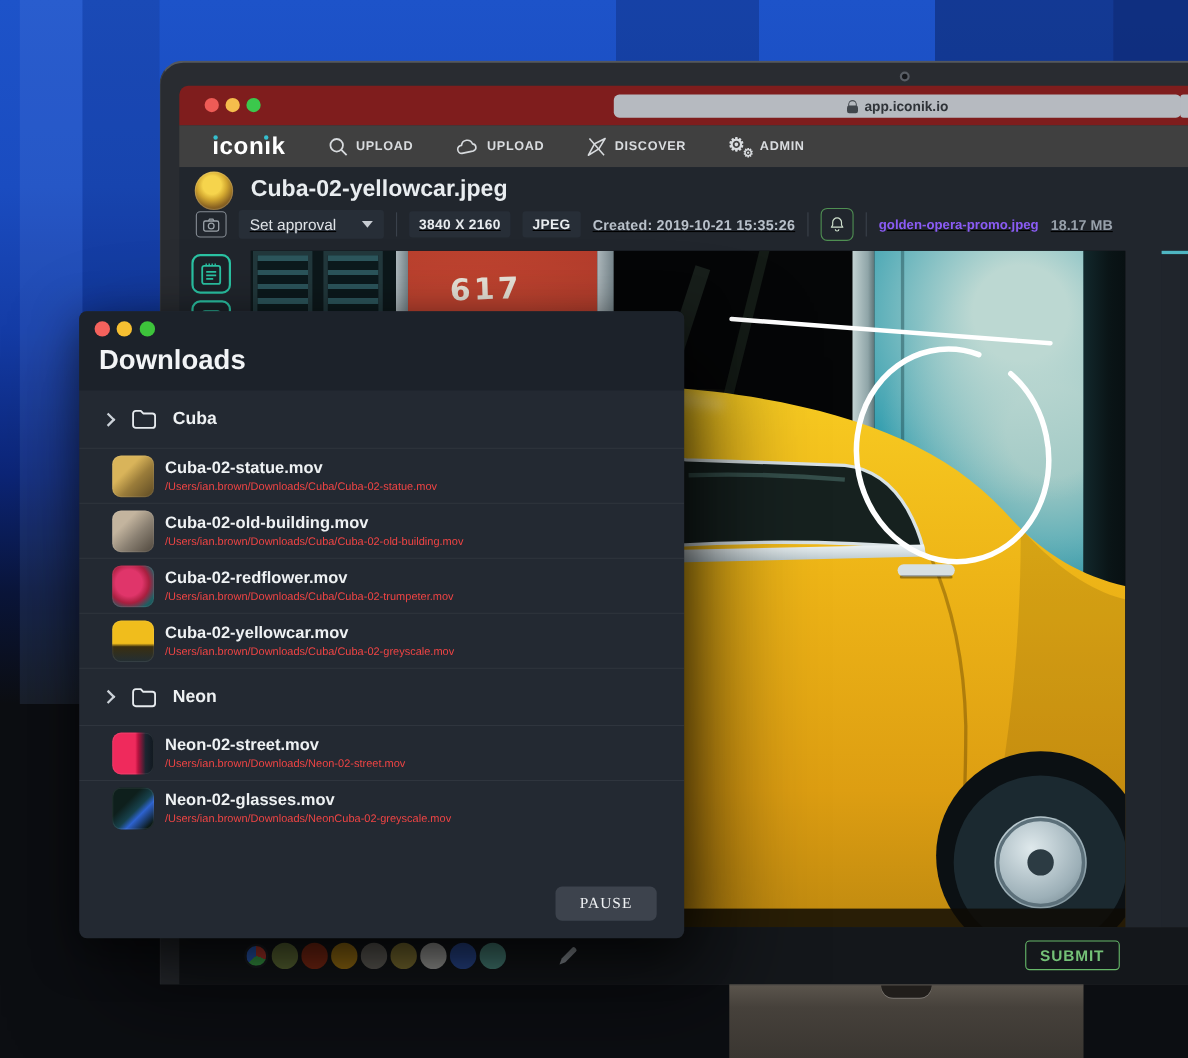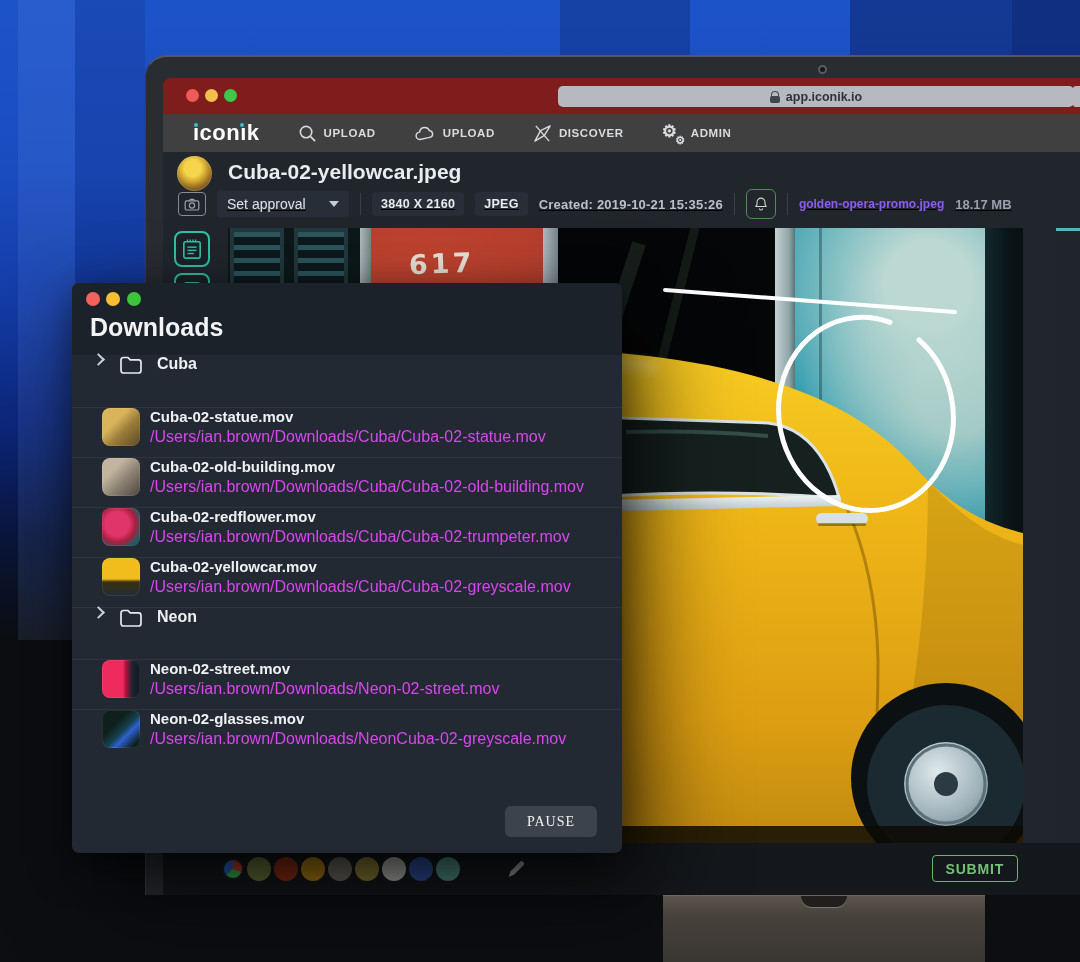--- a/index.html
+++ b/index.html
@@ -115,37 +115,37 @@
     letter-spacing:.8px;display:flex;align-items:center;cursor:pointer;}
 
   
   .dl-win{position:absolute;left:72px;top:283px;width:550px;height:570px;border-radius:7px;overflow:hidden;
     background:#232932;box-shadow:28px 42px 90px rgba(0,0,0,.6),0 10px 40px rgba(0,0,0,.5);}
   .dl-head{position:relative;height:72px;background:#1c222a;}
   .dl-head .tl{top:9px;width:14px;height:14px;}
   .dl-head .r{left:14px;background:#f4625d;} .dl-head .y{left:34px;background:#f6bf31;} .dl-head .g{left:55px;background:#3dc43b;}
   .dl-title{position:absolute;left:18px;top:30px;font-size:25px;font-weight:700;color:#f2f4f6;}
   .dl-list{position:relative;}
-  .dl-row{display:flex;align-items:flex-start;border-top:1px solid rgba(255,255,255,.06);cursor:pointer;}
+  .dl-row{display:flex;align-items:center;border-top:1px solid rgba(255,255,255,.06);cursor:pointer;}
   .dl-row:first-child{border-top:none;}
   .dl-row.folder{height:52px;padding-left:22px;gap:14px;}
   .dl-row.file{height:50px;padding-left:30px;gap:10px;}
   .chev{width:9px;height:9px;border-top:2px solid #ccd2d9;border-right:2px solid #ccd2d9;
     transform:rotate(45deg);margin-right:2px;flex:none;}
   .folder-name{font-size:16px;font-weight:700;color:#eef1f3;}
   .thumb{width:38px;height:38px;border-radius:8px;flex:none;box-shadow:inset 0 0 0 1px rgba(255,255,255,.08);}
   .t-statue{background:linear-gradient(135deg,#d9b45a 0 35%,#9a7c3a 60%,#5d4a24);}
   .t-old-building{background:linear-gradient(135deg,#c3b49e 0 30%,#8a8072 60%,#4e463c);}
   .t-redflower{background:radial-gradient(circle at 40% 42%,#e0356a 0 38%,#a81f3f 58%,#1e5f63 80%,#154347);}
   .t-yellowcar{background:linear-gradient(180deg,#f0bd1c 0 55%,#3a2f10 63%,#222e35 100%);}
   .t-neon-street{background:linear-gradient(90deg,#ef2a5c 0 55%,#b8123f 62%,#1b2530 80%,#10171e);}
   .t-neon-glasses{background:linear-gradient(135deg,#0e1f1c 0 35%,#17414c 55%,#2d62cf 66%,#0c1a18 90%);}
   .fmeta{display:flex;flex-direction:column;gap:3px;min-width:0;}
   .file-name{font-size:15px;font-weight:700;color:#eef1f3;}
-  .file-path{font-size:16px;color:#d946ef;}
+  .file-path{font-size:10px;color:#ef4444;}
   .pause-btn{position:absolute;right:25px;bottom:16px;width:92px;height:31px;background:#3d434d;border:none;
     border-radius:6px;color:#f0f2f4;font-size:14px;letter-spacing:1px;font-family:Liberation Serif, serif;cursor:pointer;}
 </style>
 </head>
 <body>
 
 <div id="stage">
   <div class="bg-blue"></div>
   <div class="band b1"></div>
   <div class="band b2"></div>

